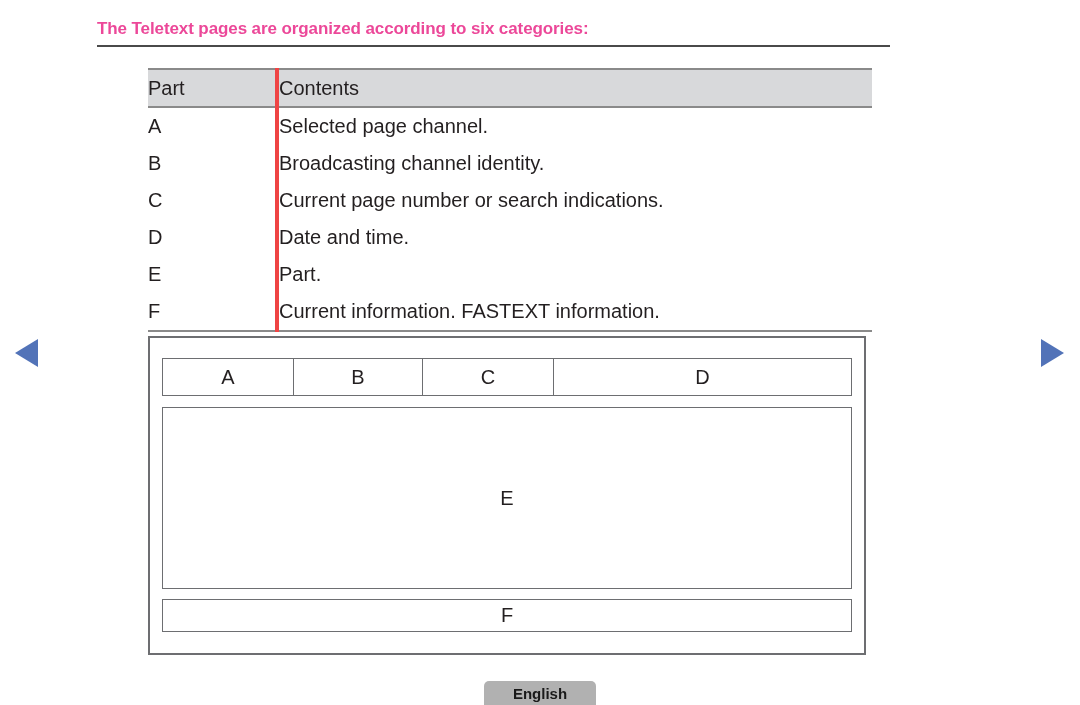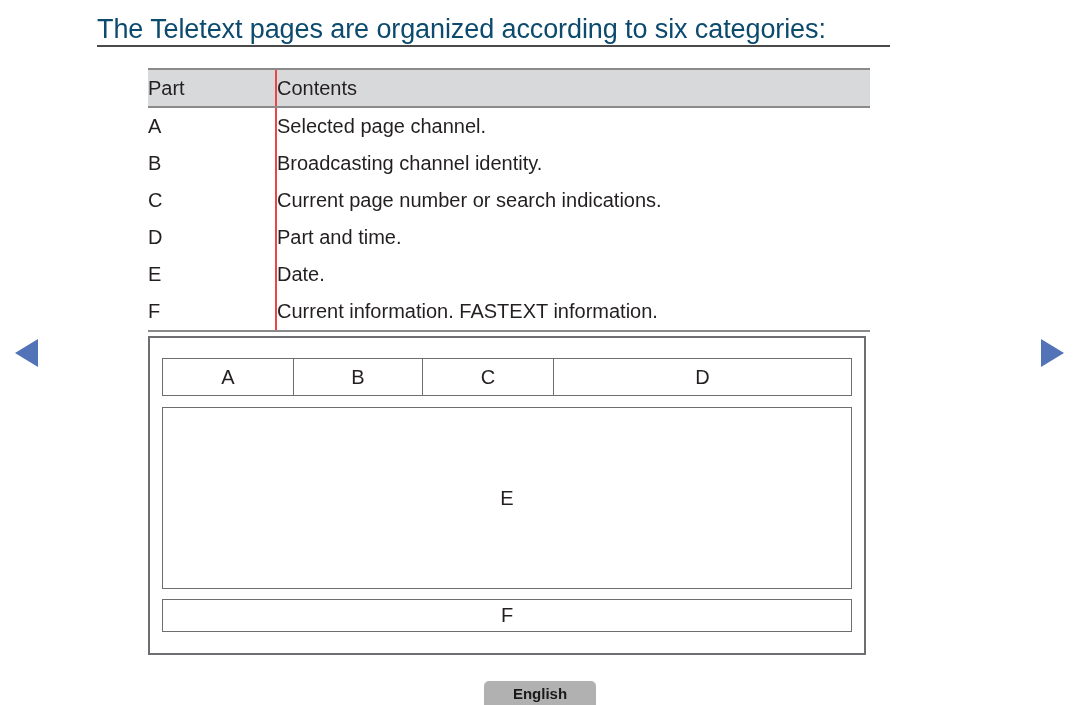--- a/index.html
+++ b/index.html
@@ -17,23 +17,23 @@
   }
 
   
   .title-wrap {
     position: absolute;
     left: 97px;
     top: 16px;
     width: 793px;
   }
   .title {
-    font-size: 27px;
-    font-weight: normal;
-    color: #0c4a6e;
+    font-size: 17px;
+    font-weight: bold;
+    color: #ec4899;
     letter-spacing: -0.1px;
     line-height: 26px;
     white-space: nowrap;
   }
   .title-rule {
     margin-top: 3px;
     border-top: 2px solid #4a4a4a;
     width: 793px;
   }
 
@@ -66,21 +66,21 @@
   }
   .col-part { width: 127px; }
   .col-contents { width: 593px; }
   .cell-part {
     padding-left: 11px;
     font-size: 20px;
   }
   .cell-contents {
     padding-left: 11px;
     font-size: 20px;
-    border-left: 2px solid #ef4444;
+    border-left: 4px solid #ef4444;
   }
   .tbl tbody td {
     height: 37px;
     font-size: 20px;
     color: #231f20;
   }
   .tbl tbody tr:last-child td {
     border-bottom: 2px solid #8a8a8a;
   }
 
@@ -213,25 +213,25 @@
       <tr>
         <td class="cell-part">B</td>
         <td class="cell-contents">Broadcasting channel identity.</td>
       </tr>
       <tr>
         <td class="cell-part">C</td>
         <td class="cell-contents">Current page number or search indications.</td>
       </tr>
       <tr>
         <td class="cell-part">D</td>
-        <td class="cell-contents">Part and time.</td>
+        <td class="cell-contents">Date and time.</td>
       </tr>
       <tr>
         <td class="cell-part">E</td>
-        <td class="cell-contents">Date.</td>
+        <td class="cell-contents">Part.</td>
       </tr>
       <tr>
         <td class="cell-part">F</td>
         <td class="cell-contents">Current information. FASTEXT information.</td>
       </tr>
     </tbody>
   </table>
 </div>
 
 <div class="diagram">

